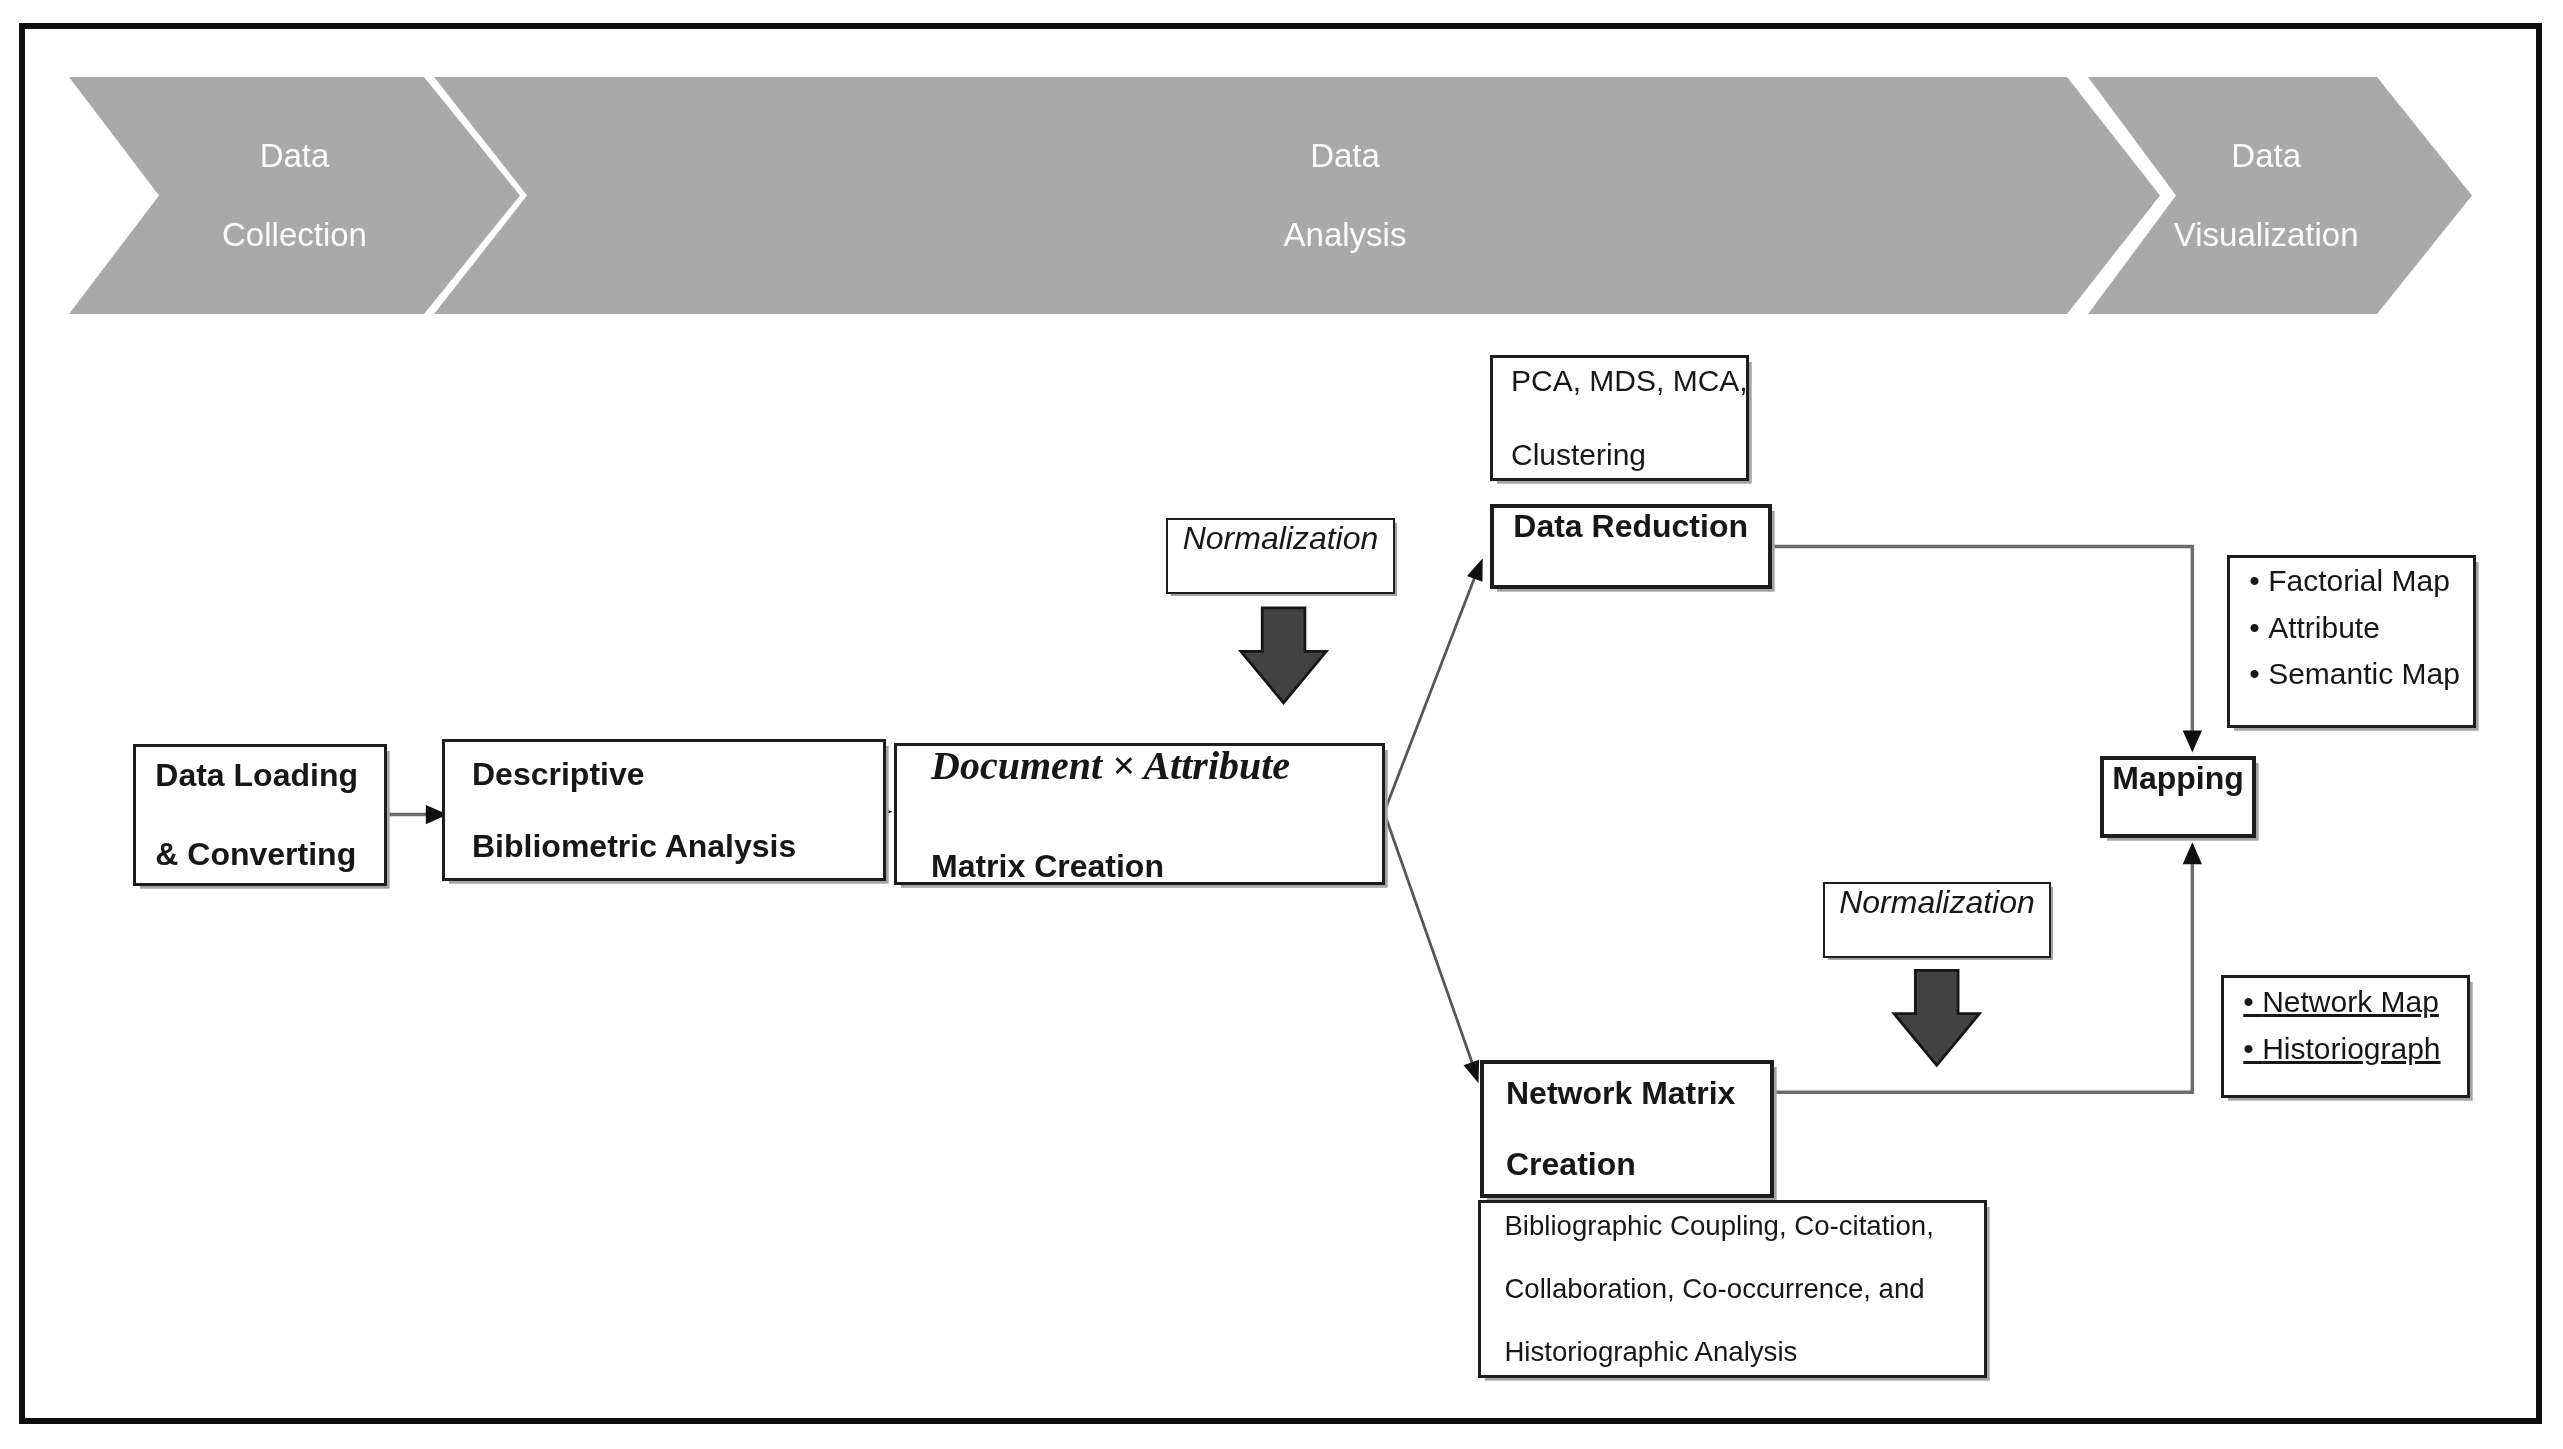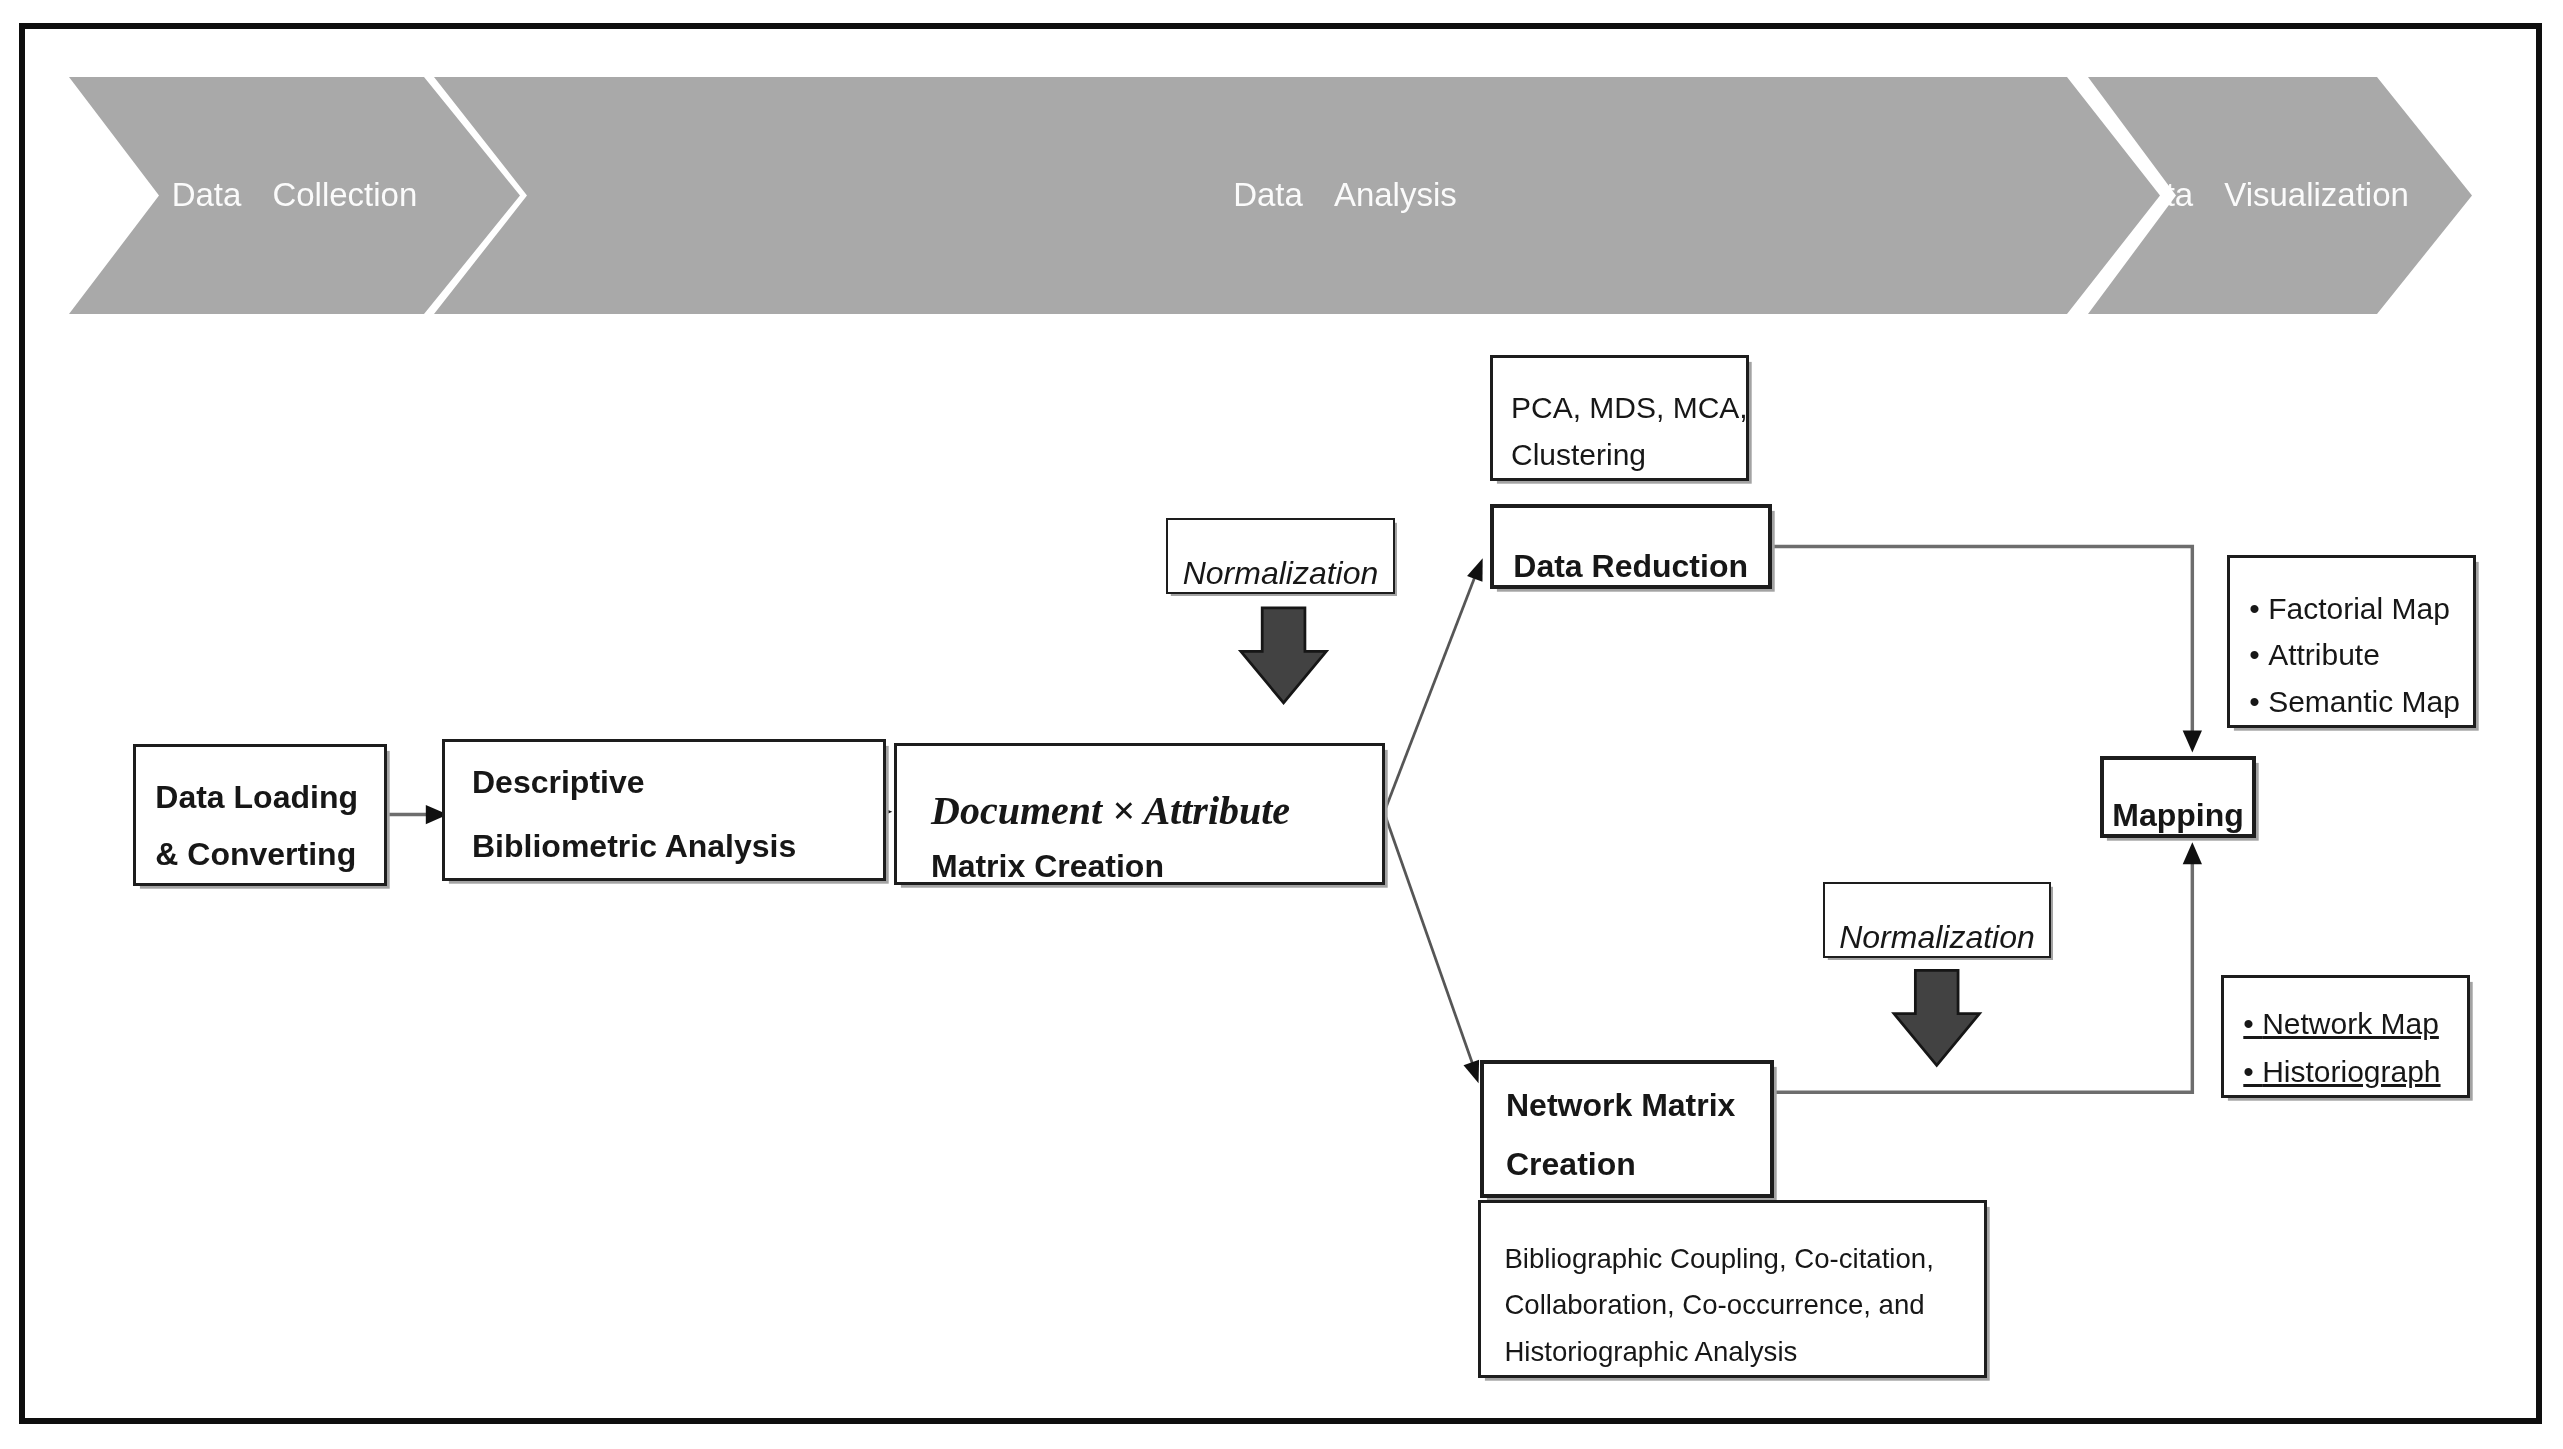--- a/index.html
+++ b/index.html
@@ -17,41 +17,41 @@
     width: 2523px; height: 1401px;
     box-sizing: border-box;
     border: 6.9px solid #0e0e0e;
     background: #ffffff;
   }
 
   
   .chevron {
     position: absolute; top: 77px; height: 237px;
     background: #a9a9a9;
-    display: flex; 
+    display: flex; flex-direction: column;
     align-items: center; justify-content: center;
     text-align: center;
     color: #fbfbfb; font-size: 33px; line-height: 1.46;
     filter: drop-shadow(2.8px 4.1px 0 #dcdcdc);
     gap: 31px;
   }
   .chev1 { left: 69px;  width: 451px;
     clip-path: polygon(0 0, 355px 0, 100% 50%, 355px 100%, 0 100%, 90px 50%); }
   .chev2 { left: 434px;  width: 1726px; padding-left: 96px; box-sizing: border-box;
     clip-path: polygon(0 0, 1633px 0, 100% 50%, 1633px 100%, 0 100%, 93px 50%); }
   .chev3 { left: 2088px; width: 384px; padding-right: 27.6px; box-sizing: border-box;
     clip-path: polygon(0 0, 289px 0, 100% 50%, 289px 100%, 0 100%, 88px 50%); }
 
   
   .node {
     position: absolute; box-sizing: border-box;
     background: #ffffff;
     border: 3.4px solid #1d1d1d;
     box-shadow: 4.8px 4.8px 0 -2.1px #a3a3a3;
-    display: flex; flex-direction: column; justify-content: flex-end;
+    display: flex; flex-direction: column; justify-content: space-between;
     white-space: nowrap;
   }
   .node.bold  { font-weight: bold; font-size: 32px; }
   .node.thick { border-width: 4.1px; }
   .node .ln   { display: block; }
 
   .box-a   { left: 133px;  top: 744px; width: 254px; height: 142px; padding-left: 19.3px; line-height: 1.78; }
   .box-b   { left: 442px;  top: 739px; width: 444px; height: 142px; padding-left: 27px; line-height: 2.0; }
   .box-c   { left: 894px; top: 743px; width: 491px; height: 142px; padding-left: 34px; line-height: 1.0; }
   .box-c .math {

